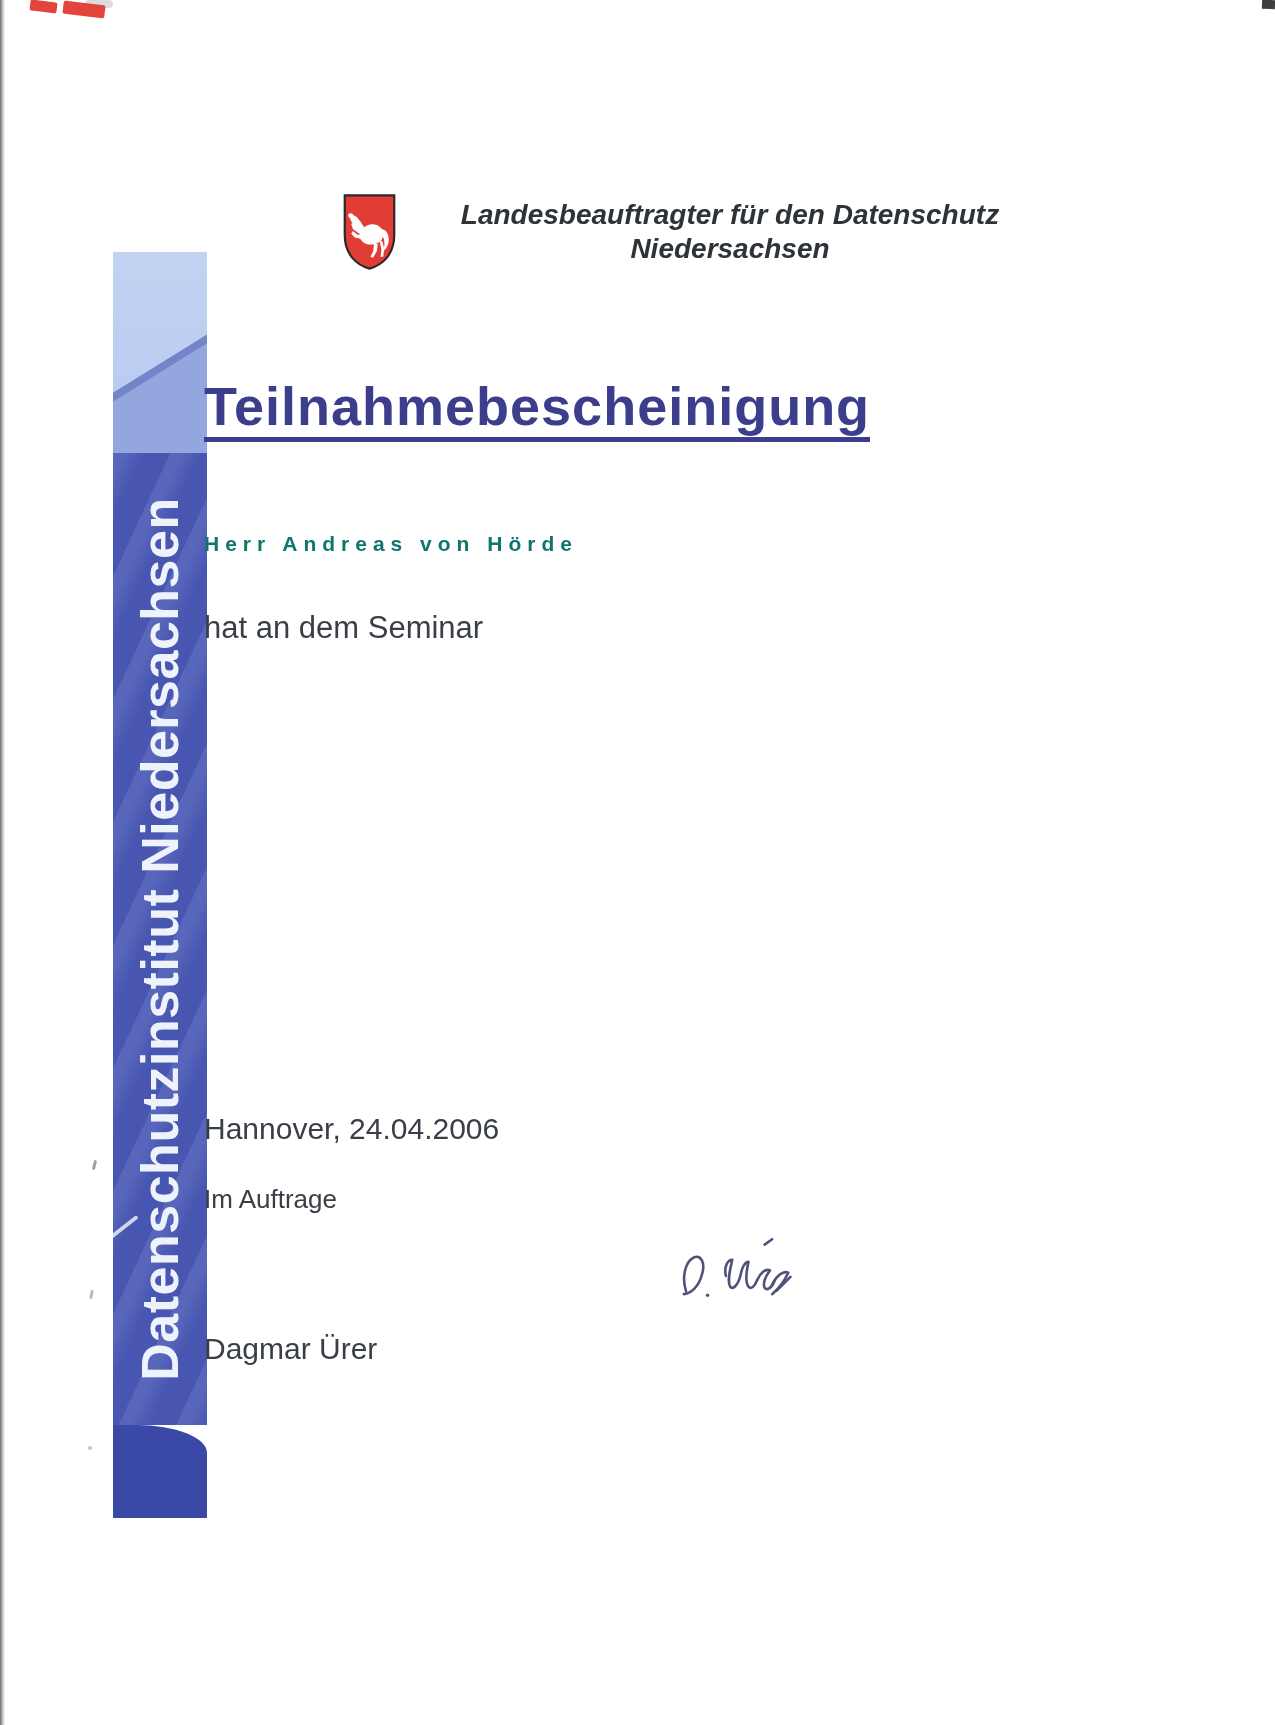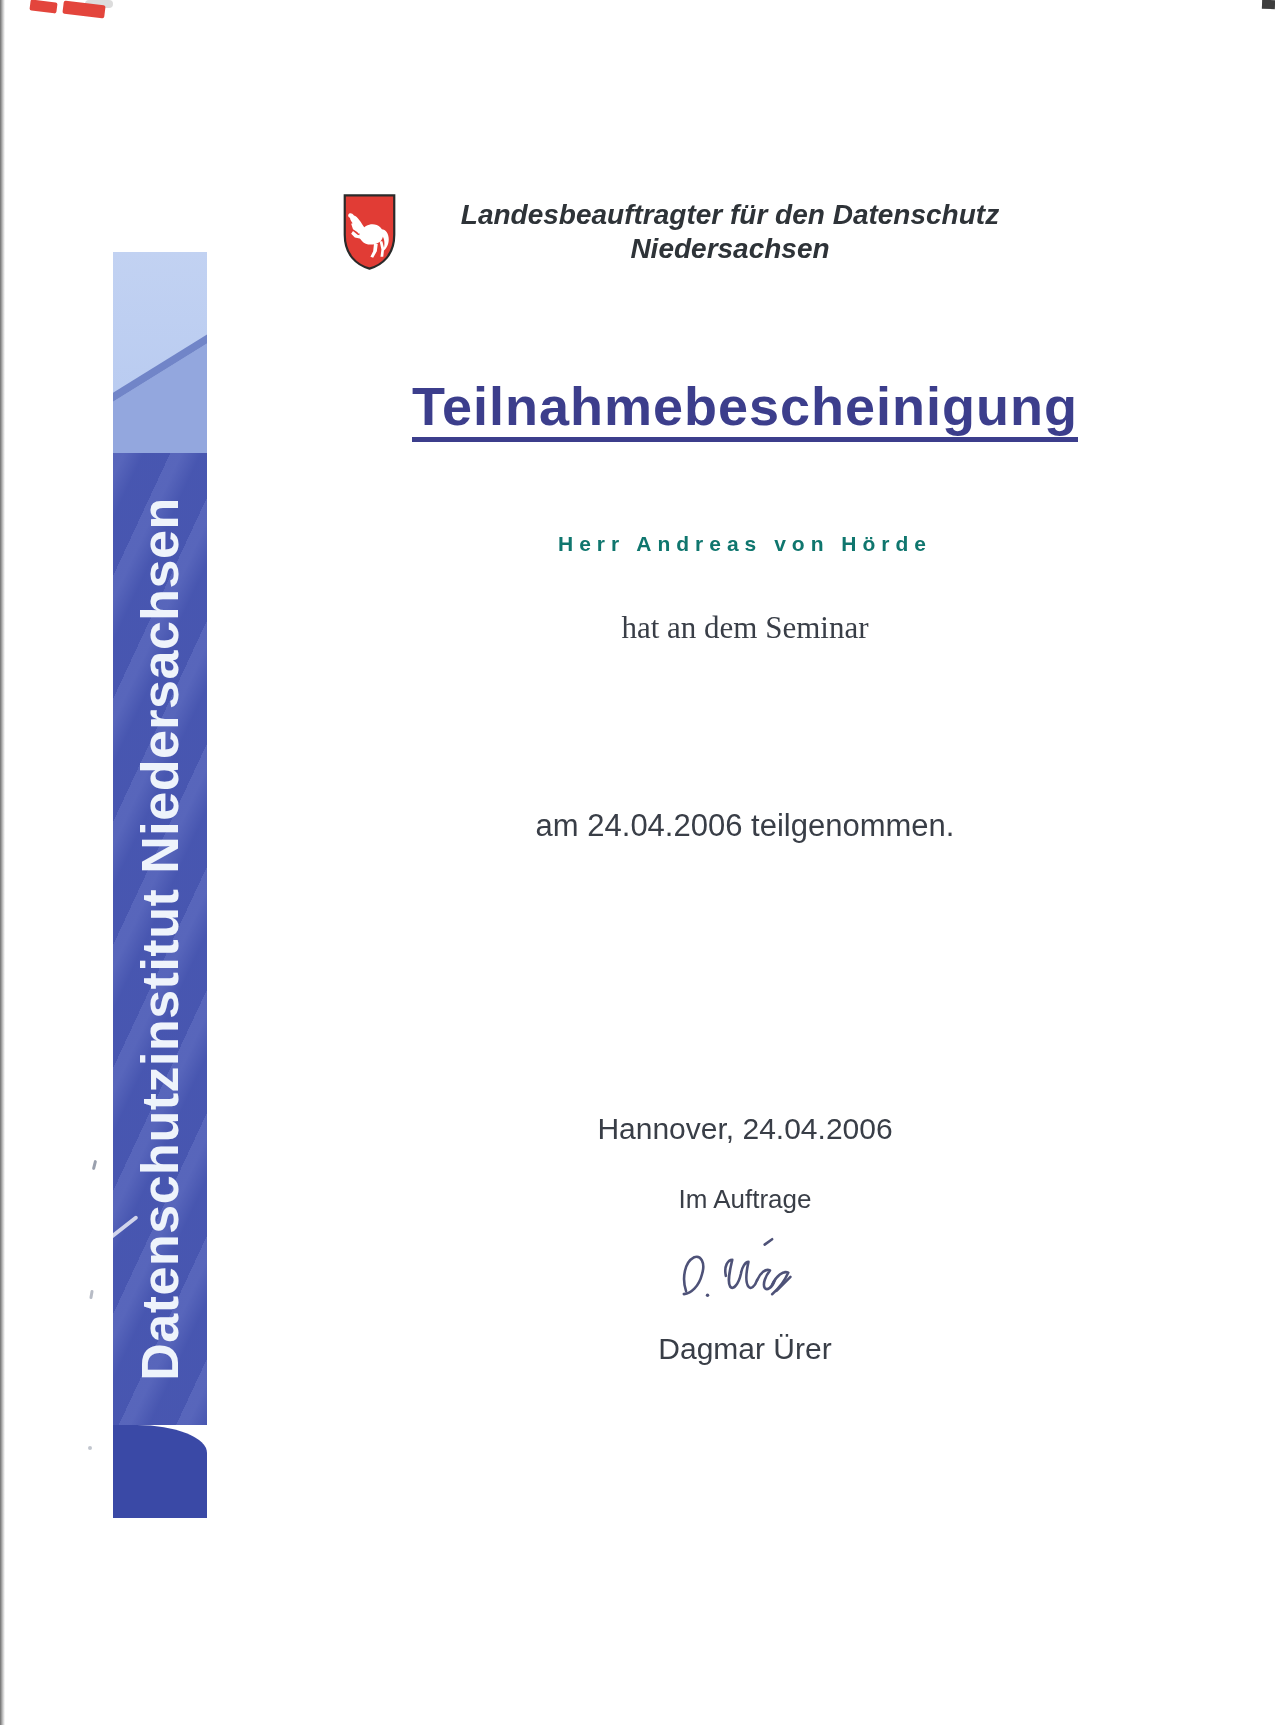--- a/index.html
+++ b/index.html
@@ -42,25 +42,25 @@
   .banner-label{position:absolute;left:50%;top:50%;transform:translate(-50%,-50%) rotate(-90deg);
     white-space:nowrap;color:var(--banner_text);font-size:52px;font-weight:bold;letter-spacing:.5px;}
   .banner-bottom{position:absolute;left:0;top:1173px;width:94px;height:93px;background:var(--banner_dark);
     border-top-right-radius:70px 28px;}
   
   .header{position:absolute;left:342px;top:190px;width:720px;display:flex;align-items:flex-start;font-style:italic;}
   .emblem{width:55px;height:84px;flex:0 0 auto;}
   .header-text{margin-left:48px;width:570px;text-align:center;color:#2e3338;
     font-size:28px;font-weight:bold;line-height:34px;padding-top:8px;}
   
-  .line{position:absolute;left:215px;width:1060px;text-align:center;color:var(--body_gray);}
+  .line{position:absolute;left:204px;width:1060px;color:var(--body_gray);}
   .doc-title{top:378px;font-size:54px;line-height:56px;font-weight:bold;letter-spacing:1px;color:var(--title_navy);}
   .doc-title .u{display:inline-block;padding-bottom:3px;border-bottom:5px solid var(--title_navy);}
   .recipient{top:532px;font-size:21px;font-weight:bold;letter-spacing:6px;color:#0f766e;}
-  .intro{top:610px;font-size:31px;font-family:Liberation Serif, serif;}
+  .intro{top:610px;font-size:31px;}
   .seminar{top:678px;font-size:36px;line-height:42px;font-weight:bold;color:var(--seminar_navy);}
   .participation{top:808px;font-size:31px;}
   .place-date{top:1112px;font-size:30px;}
   .on-behalf{top:1184px;font-size:26px;}
   .signer-name{top:1332px;font-size:30px;}
   .signature{position:absolute;left:672px;top:1234px;width:140px;height:88px;}
 </style>
 </head>
 <body>
 
@@ -107,21 +107,20 @@
       <div>Niedersachsen</div>
     </div>
   </div>
 
   <div class="line doc-title">
     <span class="u">Teilnahmebescheinigung</span>
   </div>
 
   <div class="line recipient">Herr Andreas von Hörde</div>
   <div class="line intro">hat an dem Seminar</div>
-  <div class="line participation">am 24.04.2006 teilgenommen.</div>
 
   <div class="line place-date">Hannover, 24.04.2006</div>
   <div class="line on-behalf">Im Auftrage</div>
 
   <svg class="signature" viewBox="0 0 130 80" xmlns="http://www.w3.org/2000/svg" fill="none" stroke="var(--ink)" stroke-width="2.4" stroke-linecap="round" stroke-linejoin="round">
     <path d="M86,9 l7,-5"></path>
     <path d="M13,52 C9,40 12,25 20,21 C27,18 31,26 28,36 C25,48 18,54 11,55"></path>
     <circle cx="33" cy="56" r="1.6" fill="var(--ink)" stroke="none"></circle>
     <path d="M50,38 C48,29 52,23 56,23 C54,32 51,43 54,48 C57,52 62,45 64,36 C65,30 68,25 71,25 C69,34 68,44 71,48 C73,51 77,48 79,42"></path>
     <path d="M79,42 C82,35 87,31 91,33 C87,38 84,45 86,49 C88,52 93,49 95,43"></path>

